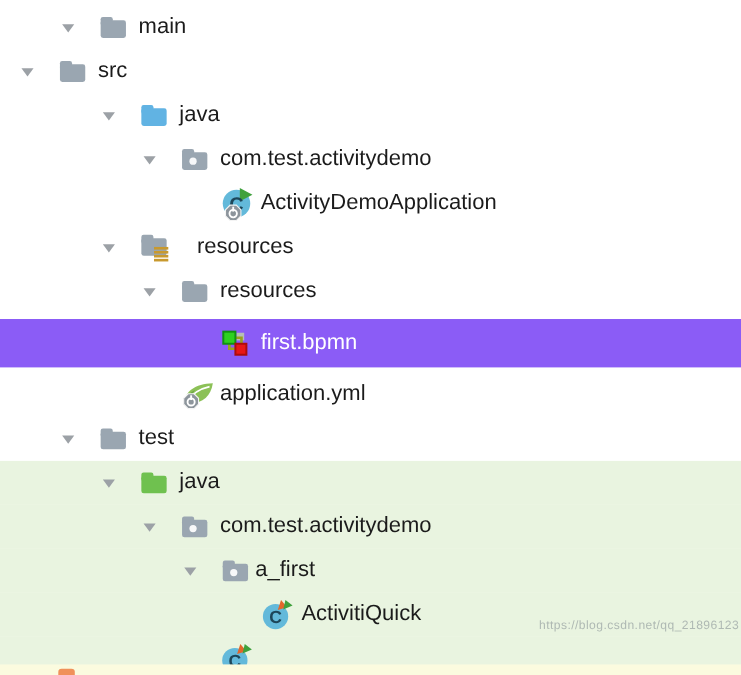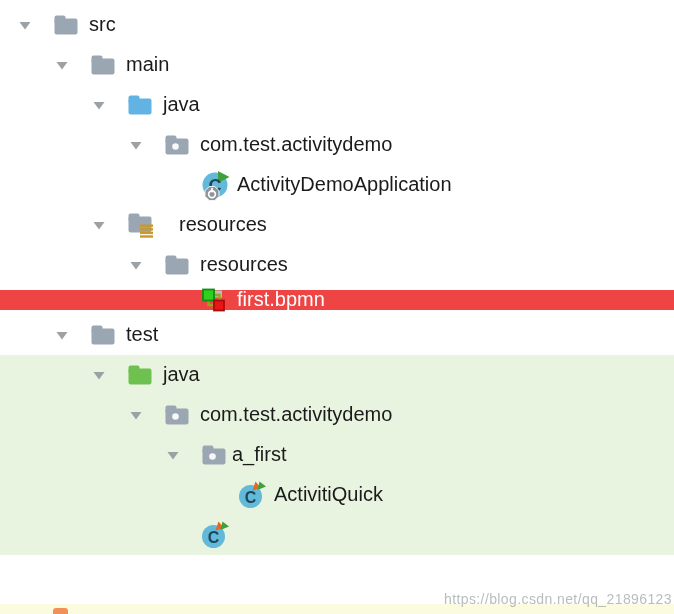--- a/index.html
+++ b/index.html
@@ -10,56 +10,56 @@
     padding-top:5px;
     overflow:hidden;
     background:#ffffff;
     font-family:"Liberation Sans", sans-serif;
     font-size:20px;
     color:#1b1b1b;
     user-select:none;
   }
   .row{position:relative;height:40px;}
   .row.green{background:#e9f4e0;}
-  .row.selected{height:20px;margin:5px 0;background:#ef4444;text-align:center;}
+  .row.selected{height:44px;margin:5px 0;background:#8b5cf6;text-align:center;}
   .row.selected .label{color:#ffffff;}
   .chev,.ic{position:absolute;top:50%;transform:translateY(-50%);line-height:0;}
   .label{position:absolute;top:50%;transform:translateY(-52%);white-space:nowrap;}
   .cream-strip{position:absolute;left:0;right:0;bottom:0;height:10px;background:#fbfbdf;}
   .partial-icon{position:absolute;left:53px;bottom:0;width:15px;height:6px;background:#f0915a;border-radius:3px 3px 0 0;}
   .watermark{
-    position:absolute;right:2px;top:591px;
-    font-size:14px;letter-spacing:.4px;white-space:nowrap;
+    position:absolute;right:2px;top:563px;
+    font-size:11px;letter-spacing:.4px;white-space:nowrap;
     color:rgba(138,149,152,0.62);z-index:5;
   }
 </style>
 </head>
 <body>
 
 <div class="tree">
   <div id="rows">
       <div class="row">
+        <span class="chev" style="left: 55px;"><svg width="14" height="12" viewBox="0 0 14 12">
+            <path d="M1.5 3 h11 L7 10.5 Z" fill="#9ca1a6"></path>
+          </svg></span>
+        <span class="ic" style="left: 90px;"><svg width="26" height="23" viewBox="0 0 26 23">
+            <rect x="1.5" y="2" width="11" height="8" rx="2" fill="#9aa6b1"></rect>
+            <rect x="1.5" y="5" width="23" height="16" rx="2.2" fill="#9aa6b1"></rect>
+          </svg></span>
+        <span class="label" style="left: 126px;">main</span>
+      </div>
+      <div class="row">
         <span class="chev" style="left: 18px;"><svg width="14" height="12" viewBox="0 0 14 12">
             <path d="M1.5 3 h11 L7 10.5 Z" fill="#9ca1a6"></path>
           </svg></span>
         <span class="ic" style="left: 53px;"><svg width="26" height="23" viewBox="0 0 26 23">
             <rect x="1.5" y="2" width="11" height="8" rx="2" fill="#9aa6b1"></rect>
             <rect x="1.5" y="5" width="23" height="16" rx="2.2" fill="#9aa6b1"></rect>
           </svg></span>
         <span class="label" style="left: 89px;">src</span>
-      </div>
-      <div class="row">
-        <span class="chev" style="left: 55px;"><svg width="14" height="12" viewBox="0 0 14 12">
-            <path d="M1.5 3 h11 L7 10.5 Z" fill="#9ca1a6"></path>
-          </svg></span>
-        <span class="ic" style="left: 90px;"><svg width="26" height="23" viewBox="0 0 26 23">
-            <rect x="1.5" y="2" width="11" height="8" rx="2" fill="#9aa6b1"></rect>
-            <rect x="1.5" y="5" width="23" height="16" rx="2.2" fill="#9aa6b1"></rect>
-          </svg></span>
-        <span class="label" style="left: 126px;">main</span>
       </div>
       <div class="row">
         <span class="chev" style="left: 92px;"><svg width="14" height="12" viewBox="0 0 14 12">
             <path d="M1.5 3 h11 L7 10.5 Z" fill="#9ca1a6"></path>
           </svg></span>
         <span class="ic" style="left: 127px;"><svg width="26" height="23" viewBox="0 0 26 23">
             <rect x="1.5" y="2" width="11" height="8" rx="2" fill="#61b3e3"></rect>
             <rect x="1.5" y="5" width="23" height="16" rx="2.2" fill="#61b3e3"></rect>
           </svg></span>
         <span class="label" style="left: 163px;">java</span>
@@ -114,20 +114,31 @@
       </div>
       <div class="row selected">
         <span class="ic" style="left: 201px;"><svg width="25" height="25" viewBox="0 0 25 25">
             <rect x="14" y="3" width="7" height="7" fill="#b7beb6"></rect>
             <path d="M12 7.5 h6.5 v6.5" stroke="#99a21c" stroke-width="2.4" fill="none"></path>
             <path d="M7.5 13 v4.5 h5" stroke="#99a21c" stroke-width="2.4" fill="none"></path>
             <rect x="2" y="2" width="11" height="11" fill="#2ed11f" stroke="#119111" stroke-width="1.8"></rect>
             <rect x="13" y="13" width="10" height="10" fill="#e81717" stroke="#ad0c0c" stroke-width="1.8"></rect>
           </svg></span>
         <span class="label" style="left: 237px;">first.bpmn</span>
+      </div>
+      <div class="row">
+        <span class="ic" style="left: 164px;"><svg width="32" height="30" viewBox="0 0 32 30">
+            <path d="M4 22.5 C3.5 12.5 13 5 29.5 4.5 C28 15.5 20.5 22.8 8.5 23.2 Z" fill="#8cc157"></path>
+            <path d="M4 22.5 C5 18 8 13.5 13.5 10.5 C8.5 15 6 19 5.6 23 Z" fill="#55903a"></path>
+            <path d="M5.5 21.5 C10 14.5 17.5 9.5 26.5 7.5" stroke="#ffffff" stroke-width="1.5" fill="none"></path>
+            <path d="M7.05 14 h5.4 l4.05 4.05 v5.4 l-4.05 4.05 h-5.4 l-4.05 -4.05 v-5.4 Z" fill="#8d959c" stroke="#f4f4f4" stroke-width="1"></path>
+            <circle cx="9.75" cy="21.425" r="3.2399999999999998" fill="none" stroke="#ffffff" stroke-width="1.7"></circle>
+            <rect x="8.9" y="15.35" width="1.7" height="4.32" fill="#ffffff"></rect>
+          </svg></span>
+        <span class="label" style="left: 200px;">application.yml</span>
       </div>
       <div class="row">
         <span class="chev" style="left: 55px;"><svg width="14" height="12" viewBox="0 0 14 12">
             <path d="M1.5 3 h11 L7 10.5 Z" fill="#9ca1a6"></path>
           </svg></span>
         <span class="ic" style="left: 90px;"><svg width="26" height="23" viewBox="0 0 26 23">
             <rect x="1.5" y="2" width="11" height="8" rx="2" fill="#9aa6b1"></rect>
             <rect x="1.5" y="5" width="23" height="16" rx="2.2" fill="#9aa6b1"></rect>
           </svg></span>
         <span class="label" style="left: 126px;">test</span>

